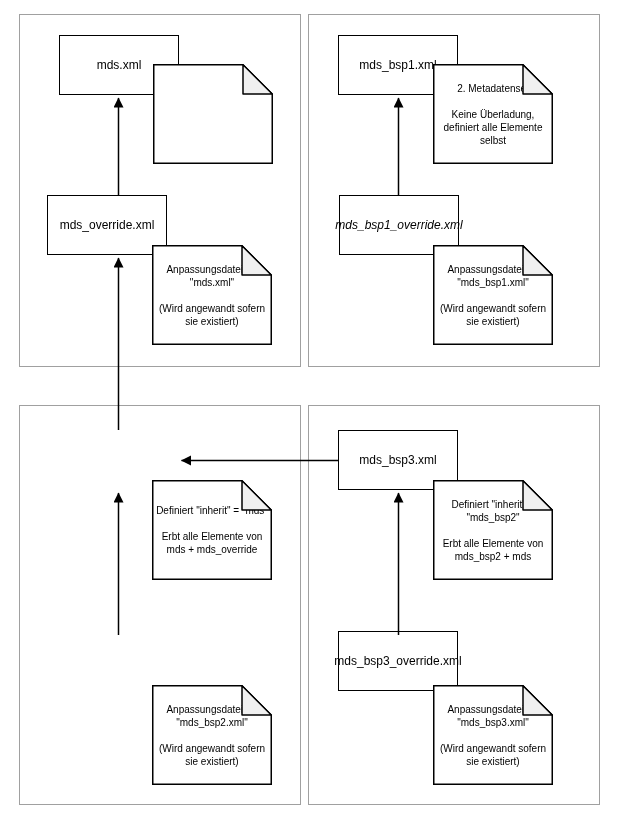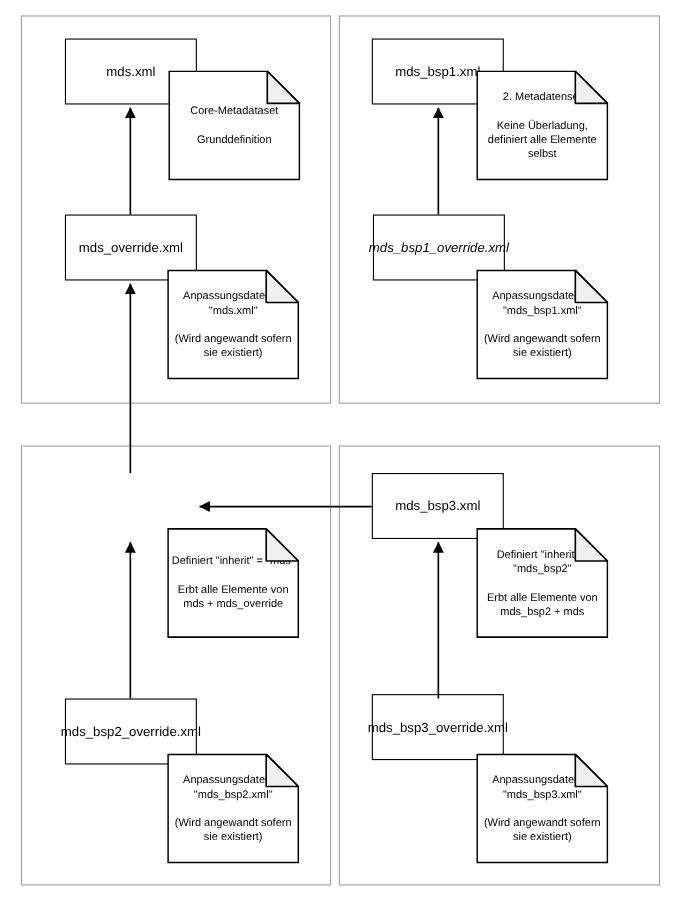--- a/index.html
+++ b/index.html
@@ -45,34 +45,31 @@
 <div id="canvas">
 
   <div class="container" style="left:19px; top:14px; width:280px; height:351px;"></div>
   <div class="container" style="left:308px; top:14px; width:290px; height:351px;"></div>
   <div class="container" style="left:19px; top:405px; width:280px; height:398px;"></div>
   <div class="container" style="left:308px; top:405px; width:290px; height:398px;"></div>
 
   <div class="file-box" style="left:59px; top:35px;">
     <span class="box-label">mds.xml</span>
   </div>
-  <div class="file-box" style="left:59px; top:195px;">
+  <div class="file-box" style="left:47px; top:195px;">
     <span class="box-label">mds_override.xml</span>
   </div>
 
   <div class="file-box" style="left:338px; top:35px;">
     <span class="box-label">mds_bsp1.xml</span>
   </div>
   <div class="file-box" style="left:339px; top:195px;font-style:italic;">
     <span class="box-label">mds_bsp1_override.xml</span>
   </div>
 
-  <div class="file-box" style="left:59px; top:635px;">
-    <span class="box-label">mds_bsp2_override.xml</span>
-  </div>
 
   <div class="file-box" style="left:338px; top:430px;">
     <span class="box-label">mds_bsp3.xml</span>
   </div>
   <div class="file-box" style="left:338px; top:631px;">
     <span class="box-label">mds_bsp3_override.xml</span>
   </div>
 
   <svg id="connector-layer" width="622" height="821" viewBox="0 0 622 821">
     <defs>
@@ -85,23 +82,20 @@
     <path class="edge" d="M118.5,430 L118.5,258" marker-end="url(#arrow)"></path>
     <path class="edge" d="M118.5,635 L118.5,493" marker-end="url(#arrow)"></path>
     <path class="edge" d="M398.5,635 L398.5,493" marker-end="url(#arrow)"></path>
     <path class="edge" d="M338,460.5 L181.5,460.5" marker-end="url(#arrow)"></path>
   </svg>
 
   <div class="note" style="left:153px; top:64px;">
     <svg class="note-bg" width="120" height="100" viewBox="0 0 120 100">
       <path d="M0.75,0.75 L90,0.75 L119.25,30 L119.25,99.25 L0.75,99.25 Z"></path>
     </svg>
-    <div class="note-text">Core-Metadataset
-
-Grunddefinition</div>
     <svg class="note-fold" width="120" height="100" viewBox="0 0 120 100">
       <polygon class="corner" points="91,0 120,0 120,29"></polygon>
       <polygon class="flap" points="90,0.75 119.25,30 90,30"></polygon>
     </svg>
   </div>
 
   <div class="note" style="left:152px; top:245px;">
     <svg class="note-bg" width="120" height="100" viewBox="0 0 120 100">
       <path d="M0.75,0.75 L90,0.75 L119.25,30 L119.25,99.25 L0.75,99.25 Z"></path>
     </svg>

